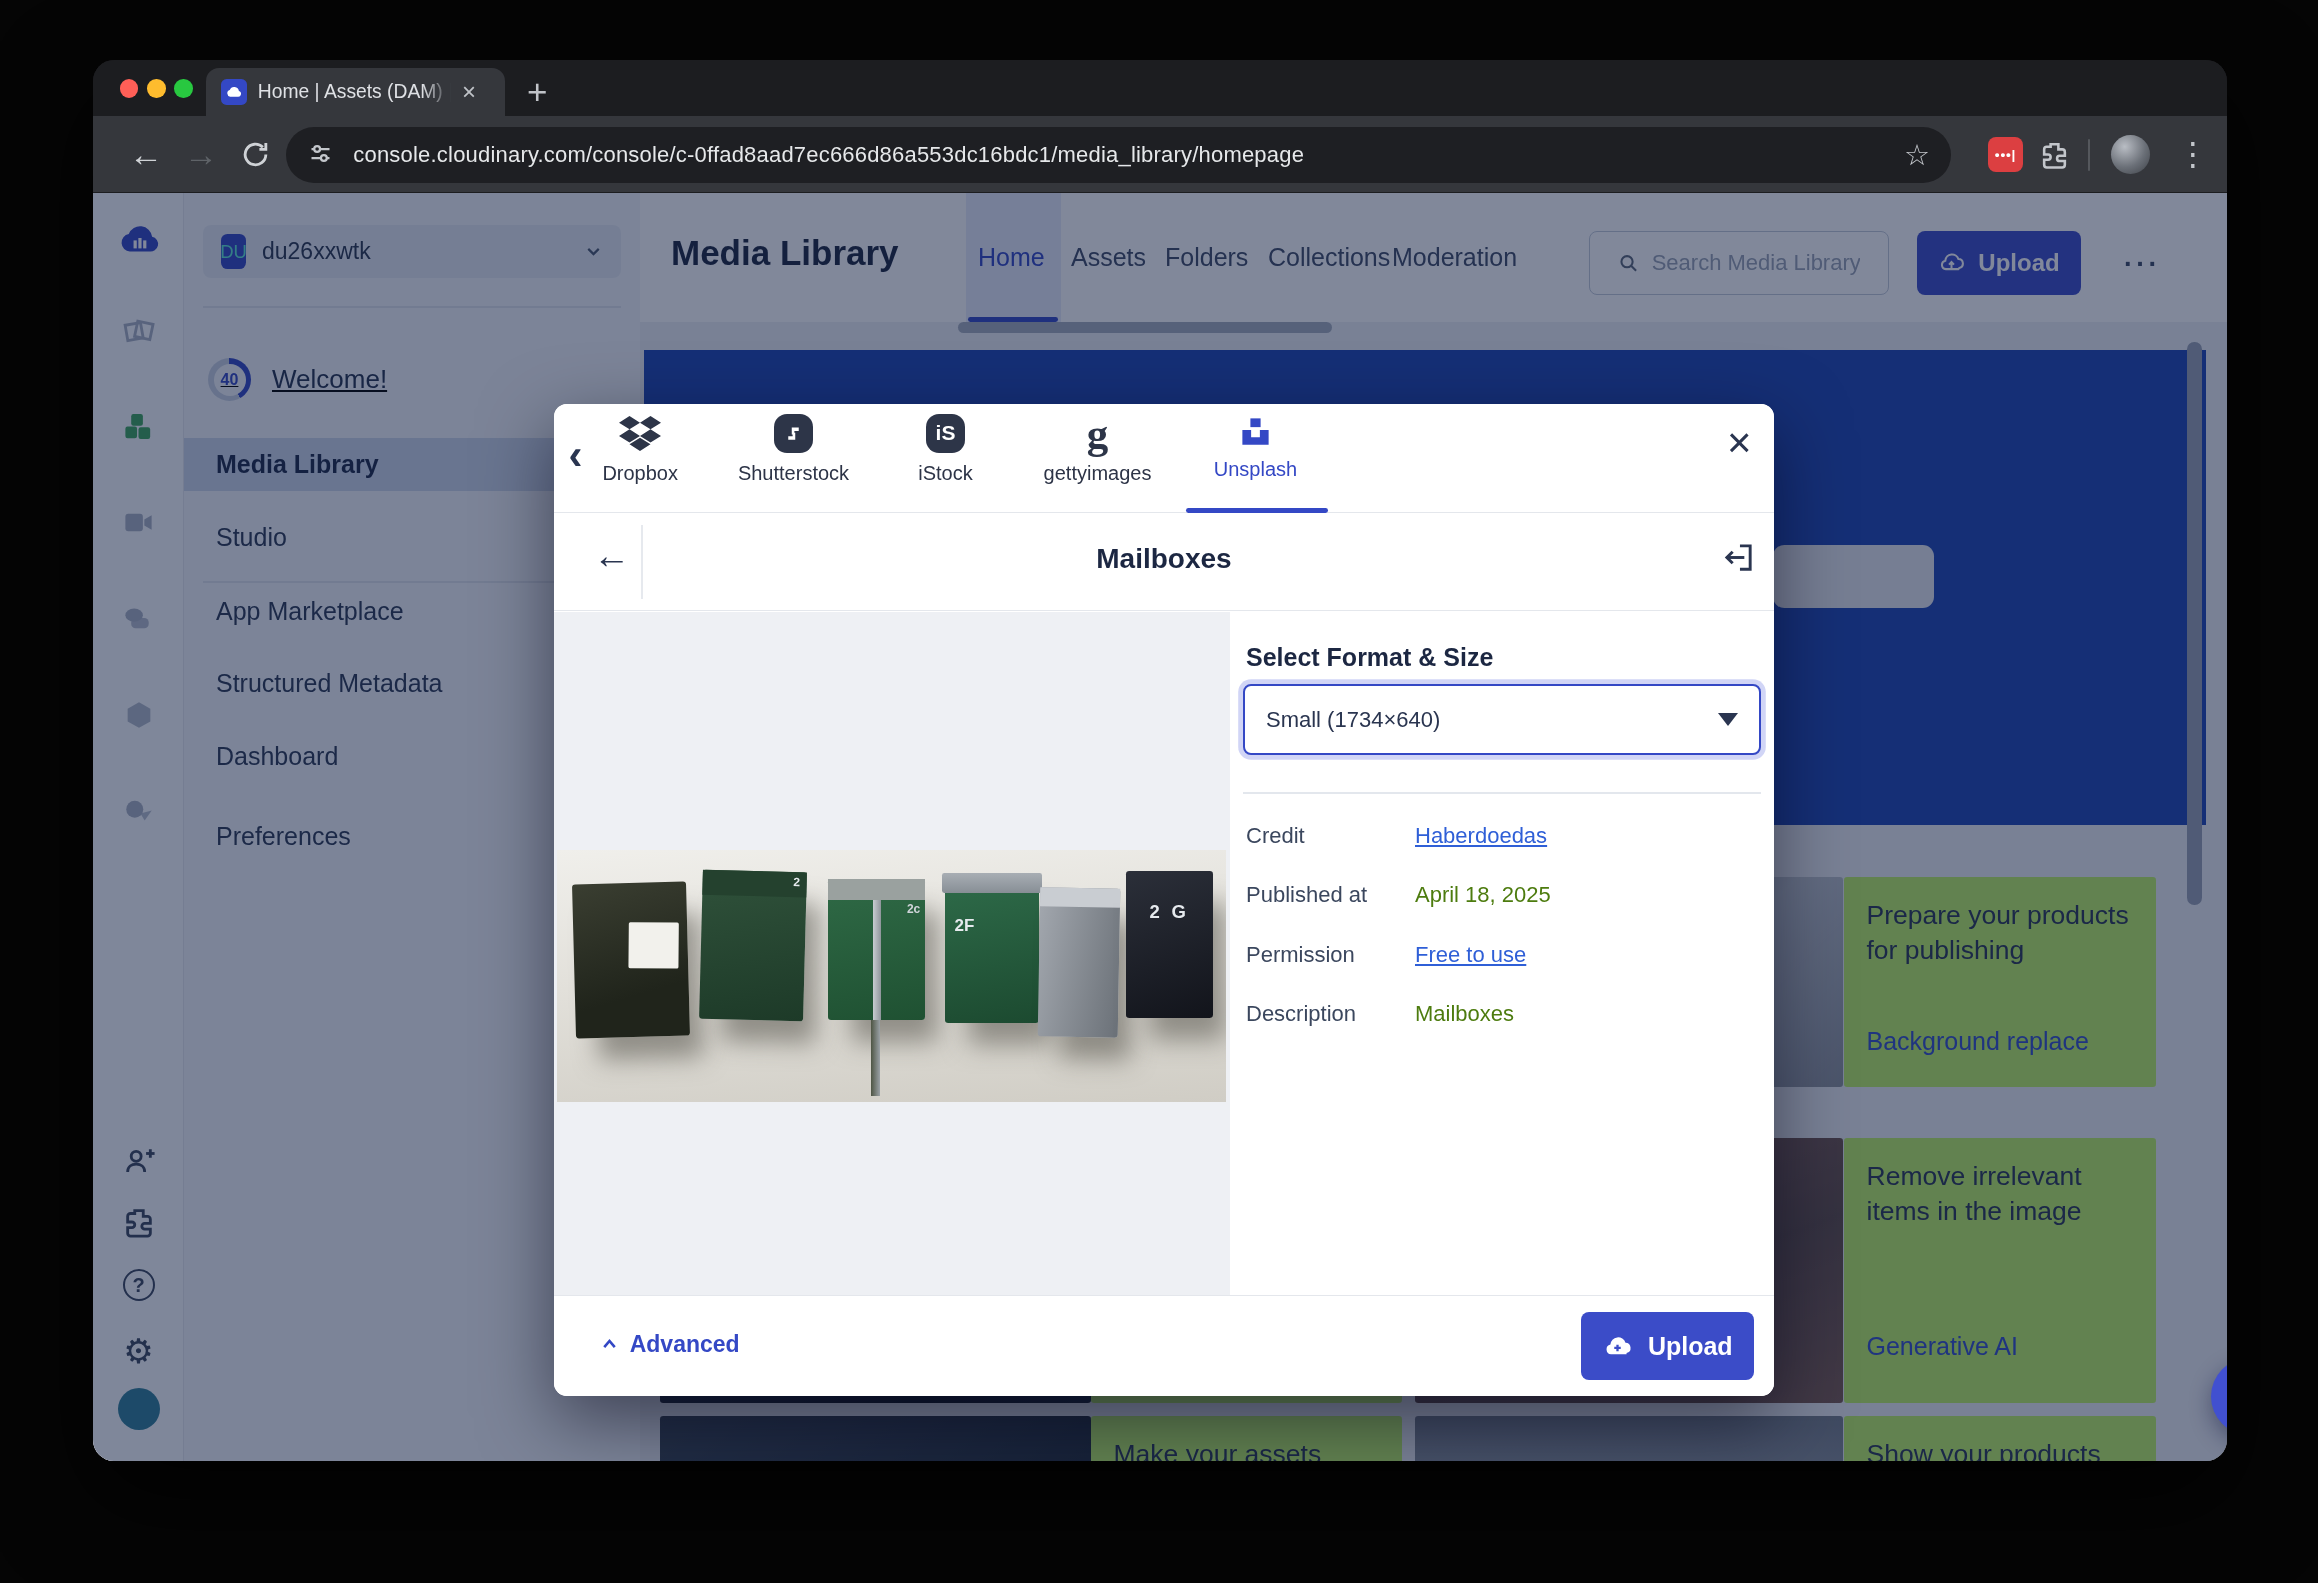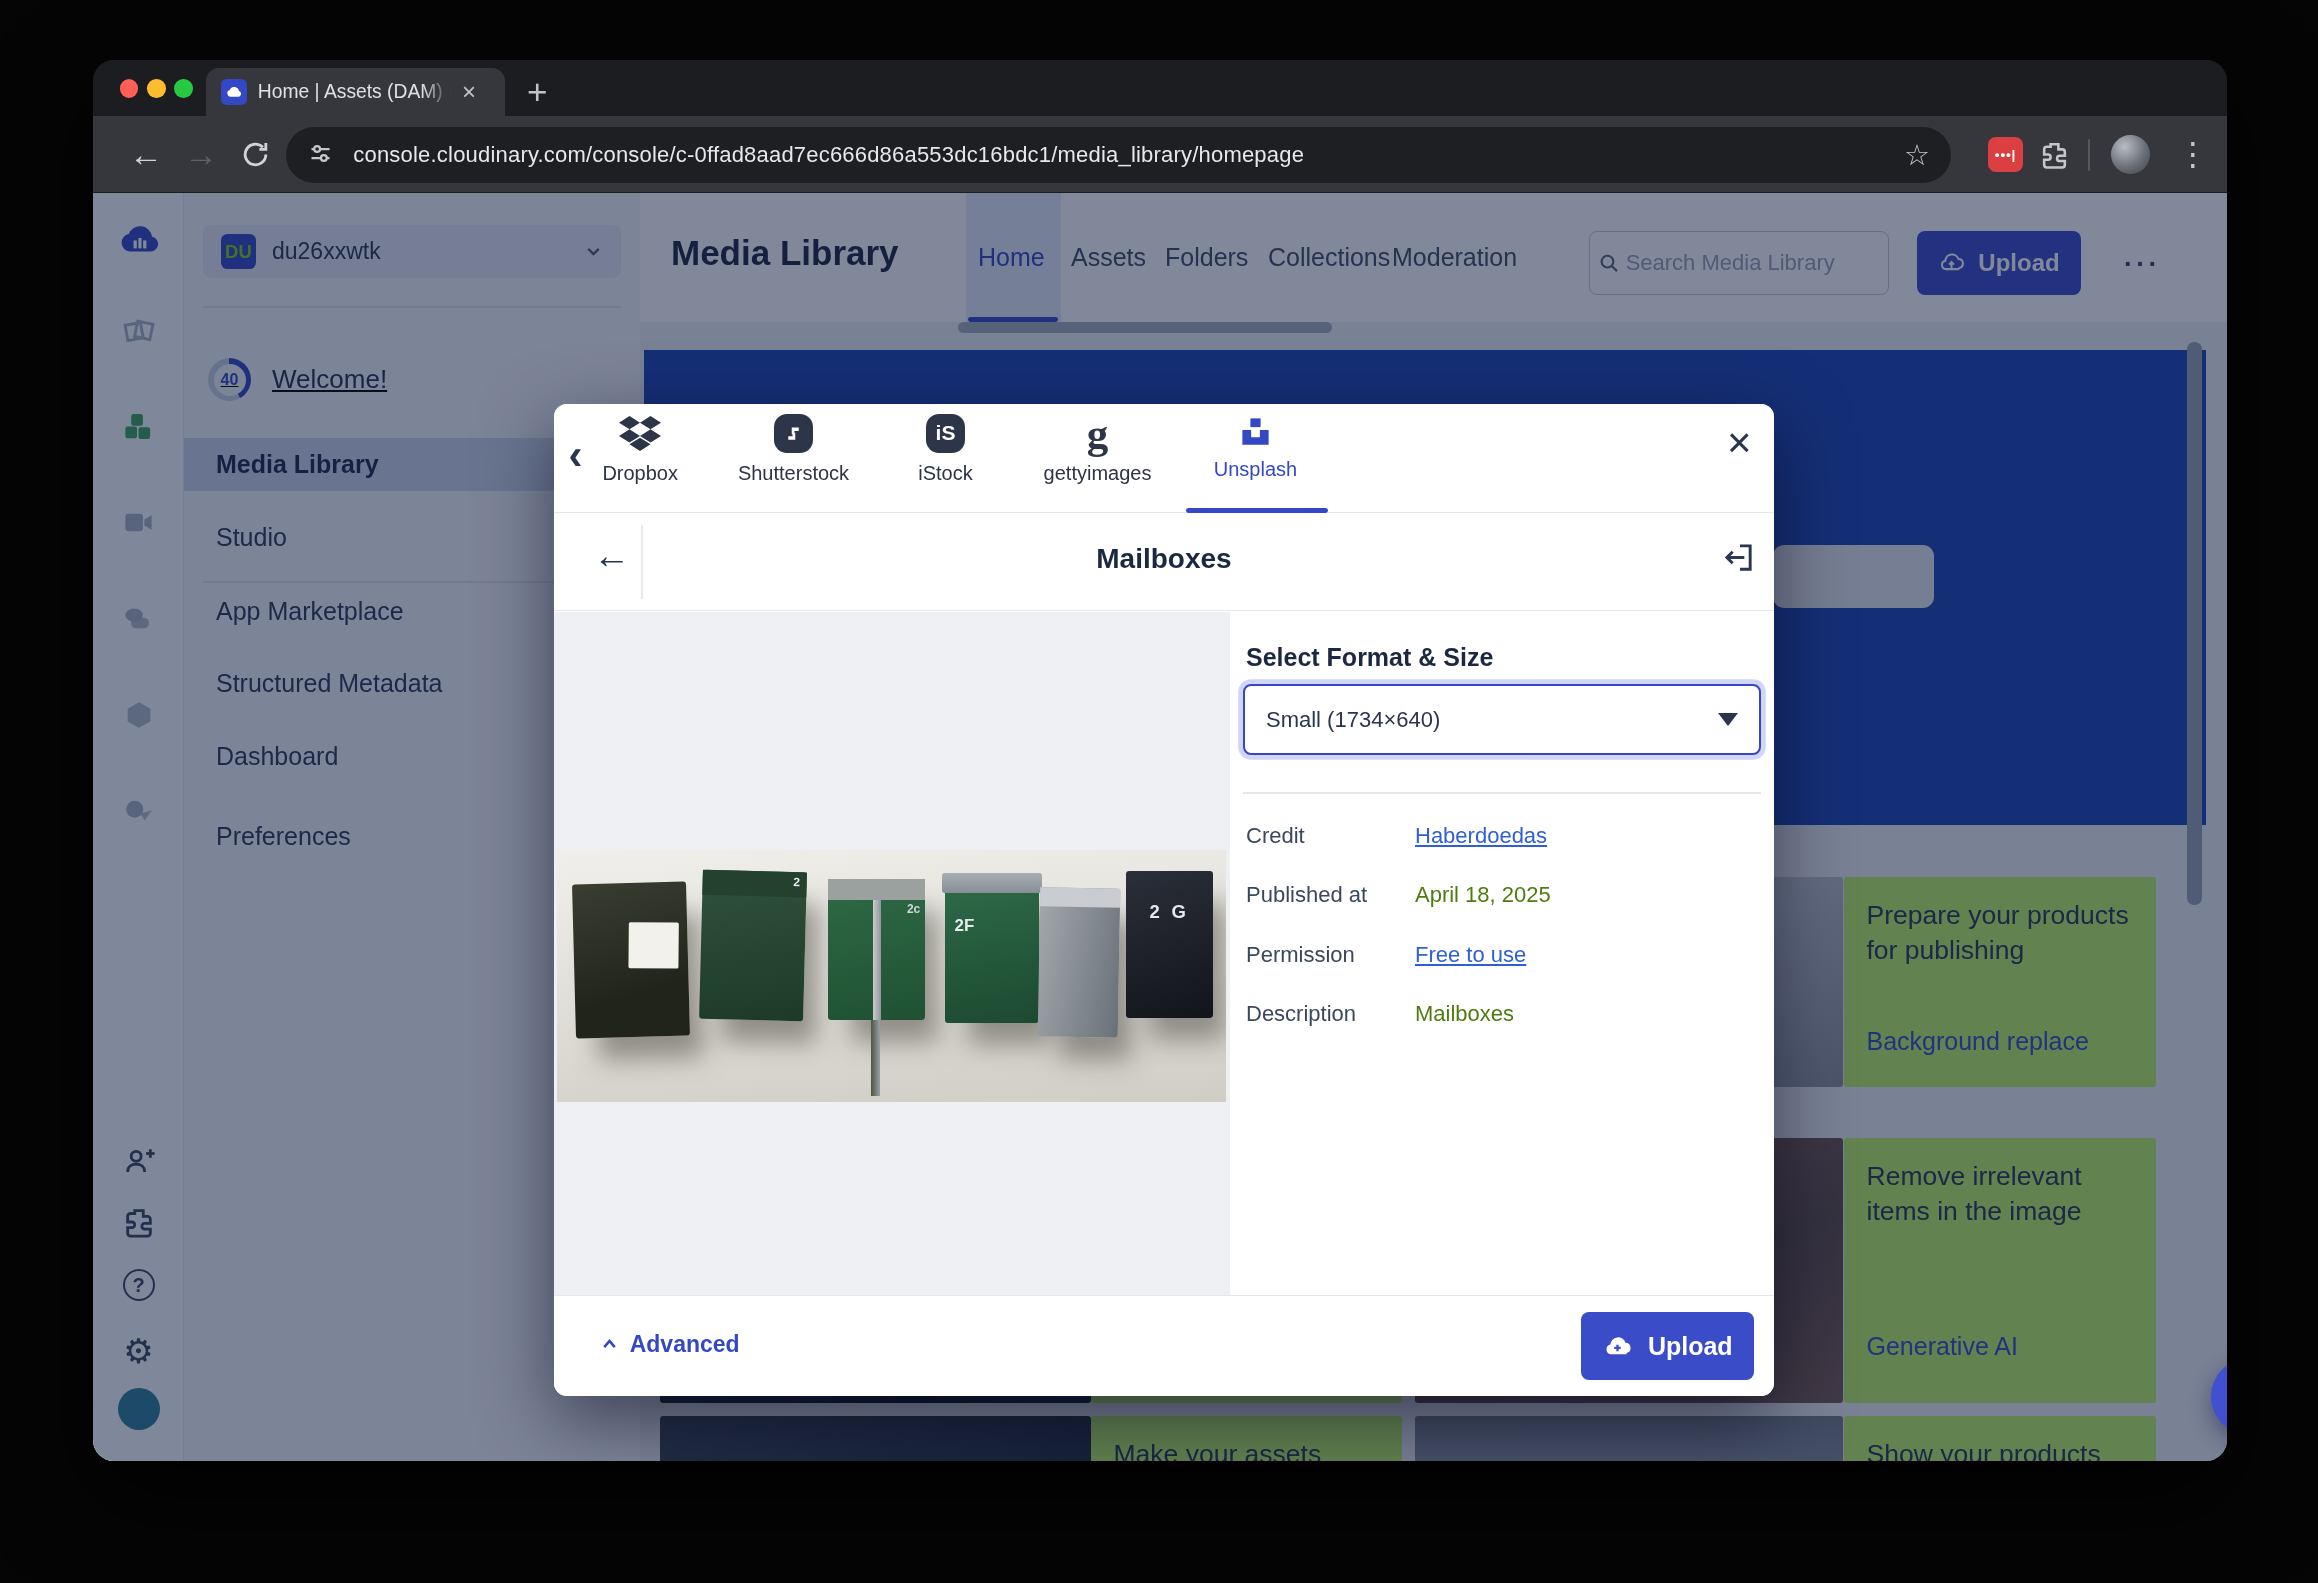--- a/index.html
+++ b/index.html
@@ -39,21 +39,21 @@
 
   
   .app { position:absolute; left:0; top:133px; width:2134px; height:1269px; background:#eef0f4; overflow:hidden; }
 
   .rail { position:absolute; left:0; top:0; width:91px; height:100%; background:#fbfcfe; border-right:0.8px solid #e6e9ef; }
   .rail-ic { position:absolute; left:0; width:91px; display:flex; justify-content:center; }
 
   .sidebar { position:absolute; left:91px; top:0; width:456px; height:100%; background:#f5f7fa; }
   .acct { position:absolute; left:19.3px; top:32px; width:418px; height:53px; background:#e7ebf3; border-radius:8px;
     display:flex; align-items:center; padding:0 17.7px; gap:16px; }
-  .acct-badge { width:35px; height:35px; border-radius:6.4px; background:#3448c5; color:#84cc16; font-size:18.5px; font-weight:bold;
+  .acct-badge { width:25px; height:35px; border-radius:6.4px; background:#3448c5; color:#5eead4; font-size:18.5px; font-weight:normal;
     display:flex; align-items:center; justify-content:center; }
   .acct-name { font-size:23px; color:#2b3850; flex:1; }
   .sb-div { position:absolute; left:19.3px; right:19.3px; height:1.6px; background:#dfe4ec; }
   .welcome { position:absolute; left:24px; top:161px; height:51px; display:flex; align-items:center; gap:21px;text-decoration:underline; }
   .ring { width:43px; height:43px; border-radius:50%; background:conic-gradient(#3448c5 0 150deg,#c9d2e2 150deg 360deg);
     display:flex; align-items:center; justify-content:center; }
   .ring-in { width:32px; height:32px; border-radius:50%; background:#f5f7fa; display:flex; align-items:center; justify-content:center;
     font-size:16px; color:#3448c5; font-weight:bold; }
   .welcome-label { font-size:26px; color:#24324f; }
   .menu-item { position:absolute; left:0; width:100%; height:53px; display:flex; align-items:center; padding-left:32px;
@@ -62,21 +62,21 @@
 
   .main { position:absolute; left:547px; top:0; width:1587px; height:100%; }
   .topnav { position:absolute; left:0; top:0; width:100%; height:129px; background:#ffffff; }
   .page-title { position:absolute; left:31px; top:40px; font-size:35px; font-weight:bold; color:#1d2740; }
   .tabs { position:absolute; left:322px; top:0; width:624px; height:129px; overflow:hidden; }
   .tab-item { position:absolute; top:0; height:129px; display:flex; align-items:center; font-size:25px; color:#3f4b66; white-space:nowrap; }
   .tab-item.active { color:#3448c5; }
   .home-wash { position:absolute; left:326px; top:0; width:95px; height:129px; background:#e9edfa; }
   .home-underline { position:absolute; left:328px; top:124px; width:90px; height:4.8px; background:#3448c5; border-radius:2.4px; }
   .searchbox { position:absolute; left:949px; top:38px; width:300px; height:64px; border:1.6px solid #c2cad8; border-radius:8px;
-    background:#fff; display:flex; align-items:center; padding:0 8px; gap:6px; }
+    background:#fff; display:flex; align-items:center; padding:0 28px; gap:13px; }
   .searchbox input { border:0; outline:0; font-size:22px; color:#3c4964; width:100%; font-family:inherit; background:transparent; }
   .searchbox input::placeholder { color:#98a2b3; }
   .btn-upload { position:absolute; left:1277px; top:38px; width:164px; height:64px; background:#3b4cc8; border-radius:8px;
     color:#fff; font-size:24px; font-weight:600; display:flex; align-items:center; justify-content:center; gap:13px; border:0; }
   .nav-kebab { position:absolute; left:1484px; top:56px; font-size:27px; color:#3c4964; letter-spacing:3.2px; font-weight:bold; }
   .hscroll { position:absolute; left:318px; top:129px; width:374px; height:11.3px; border-radius:5.6px; background:#a6aebd; }
 
   .hero { position:absolute; left:4px; top:157px; width:1562px; height:475px; background:#1e46b4; }
   .hero-frag { position:absolute; left:1129px; top:195px; width:161px; height:63px; background:#e8ebf1; border-radius:11.3px; }
   .vscroll { position:absolute; left:1547px; top:149px; width:14.5px; height:563px; border-radius:7.2px; background:#99a2b4; }

